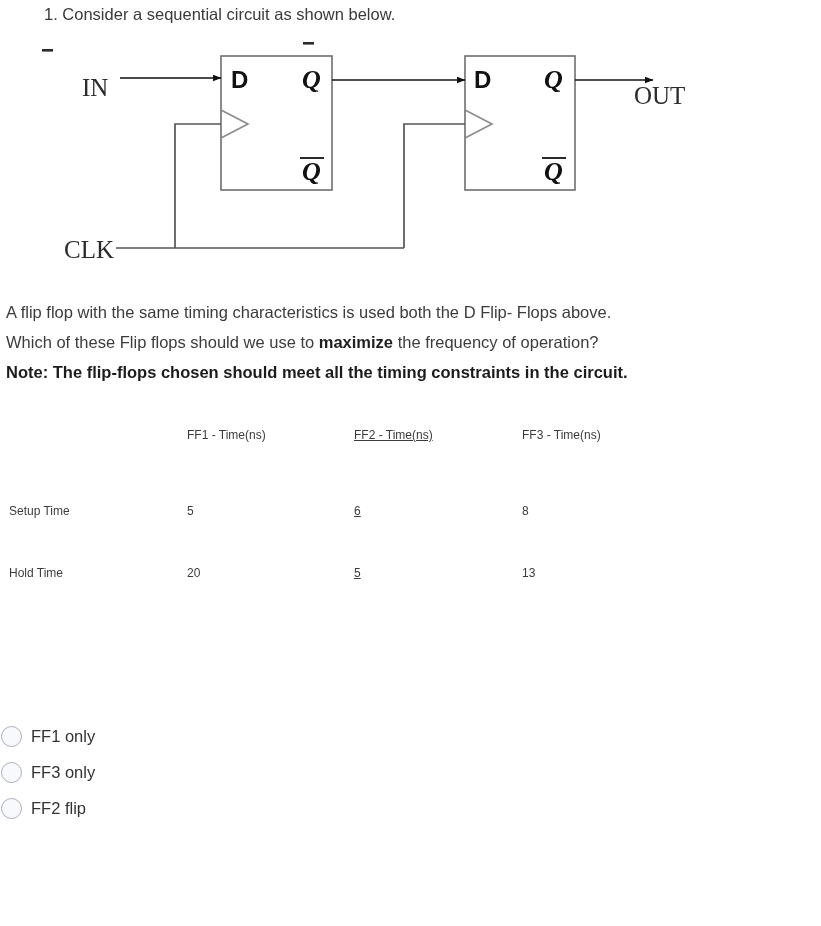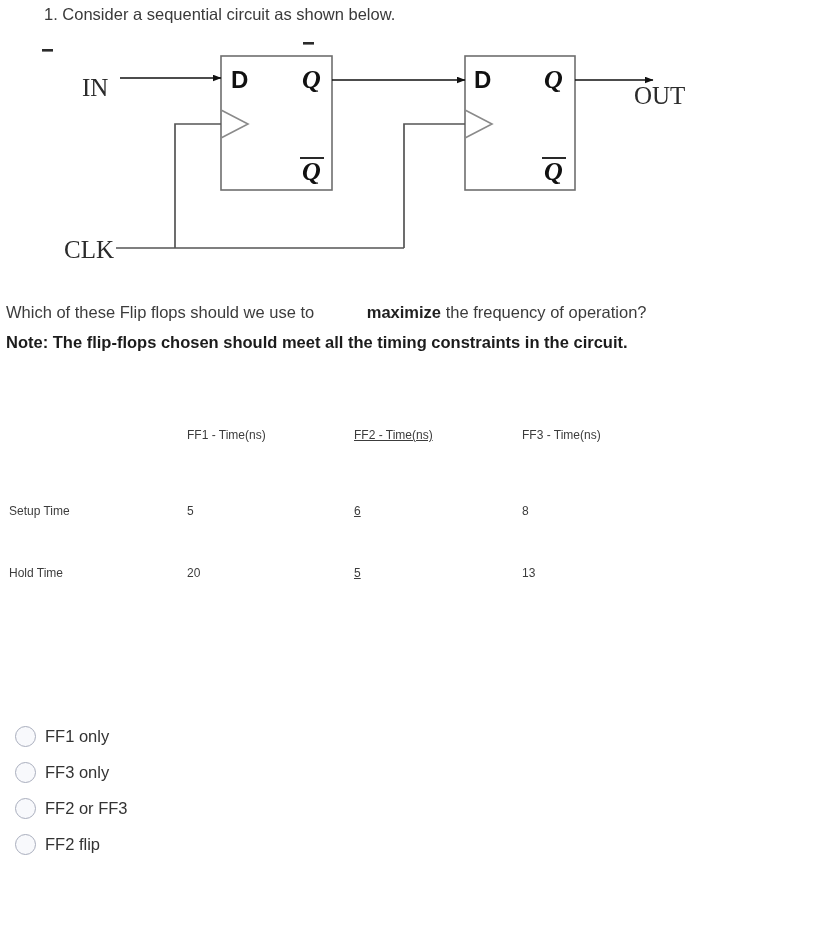--- a/index.html
+++ b/index.html
@@ -41,21 +41,21 @@
   #prompt-block {
     position: absolute;
     left: 6px;
     top: 297px;
     width: 800px;
     font-size: 16.5px;
     line-height: 30px;
     color: #3c3c3c;
   }
   #prompt-block .line { white-space: nowrap; }
-  #prompt-block b { font-weight: 700; color: #1f1f1f; margin-left: 48px; }
+  #prompt-block b { font-weight: 700; color: #1f1f1f; }
   #prompt-note { font-weight: 700; color: #1c1c1c; }
 
   
   #timing-table {
     position: absolute;
     left: 0;
     top: 428px;
     width: 821px;
     border-collapse: collapse;
     font-size: 12px;
@@ -79,21 +79,21 @@
   #options-list {
     position: absolute;
     left: 0;
     top: 718px;
     width: 460px;
   }
   .option-row {
     display: flex;
     align-items: center;
     height: 36px;
-    padding-left: 15px;
+    padding-left: 1px;
     cursor: pointer;
   }
   .radio-circle {
     width: 21px;
     height: 21px;
     min-width: 21px;
     border: 1.5px solid #a9aebd;
     border-radius: 50%;
     background: #f8f9fc;
     box-sizing: border-box;
@@ -154,20 +154,23 @@
     <text x="290" y="52" font-family="'Liberation Serif', serif" font-size="26" font-style="italic" font-weight="600" fill="#111111">Q</text>
     <text x="290" y="144" font-family="'Liberation Serif', serif" font-size="26" font-style="italic" font-weight="600" fill="#111111">Q</text>
 
     <text x="462" y="52" font-family="'Liberation Sans', sans-serif" font-size="24" font-weight="600" fill="#111111">D</text>
     <text x="532" y="52" font-family="'Liberation Serif', serif" font-size="26" font-style="italic" font-weight="600" fill="#111111">Q</text>
     <text x="532" y="144" font-family="'Liberation Serif', serif" font-size="26" font-style="italic" font-weight="600" fill="#111111">Q</text>
   </svg>
 </div>
 
 <div id="prompt-block">
+  <div class="line">
+    <span>A flip flop with the same timing characteristics is used both the D Flip- Flops above.</span>
+  </div>
   <div class="line">
     <span>Which of these Flip flops should we use to </span><b>maximize</b><span> the frequency of operation?</span>
   </div>
   <div class="line" id="prompt-note">Note: The flip-flops chosen should meet all the timing constraints in the circuit.</div>
 </div>
 
 <table id="timing-table">
   <thead>
     <tr class="header-row">
       <th class="col-label"></th>
@@ -196,19 +199,15 @@
   <div class="option-row">
     <span class="radio-circle"></span>
     <span class="option-label">FF1 only</span>
   </div>
   <div class="option-row">
     <span class="radio-circle"></span>
     <span class="option-label">FF3 only</span>
   </div>
   <div class="option-row">
     <span class="radio-circle"></span>
-    <span class="option-label">FF2 or FF3</span>
-  </div>
-  <div class="option-row">
-    <span class="radio-circle"></span>
     <span class="option-label">FF2 flip</span>
   </div>
 </div>
 
 </body></html>

